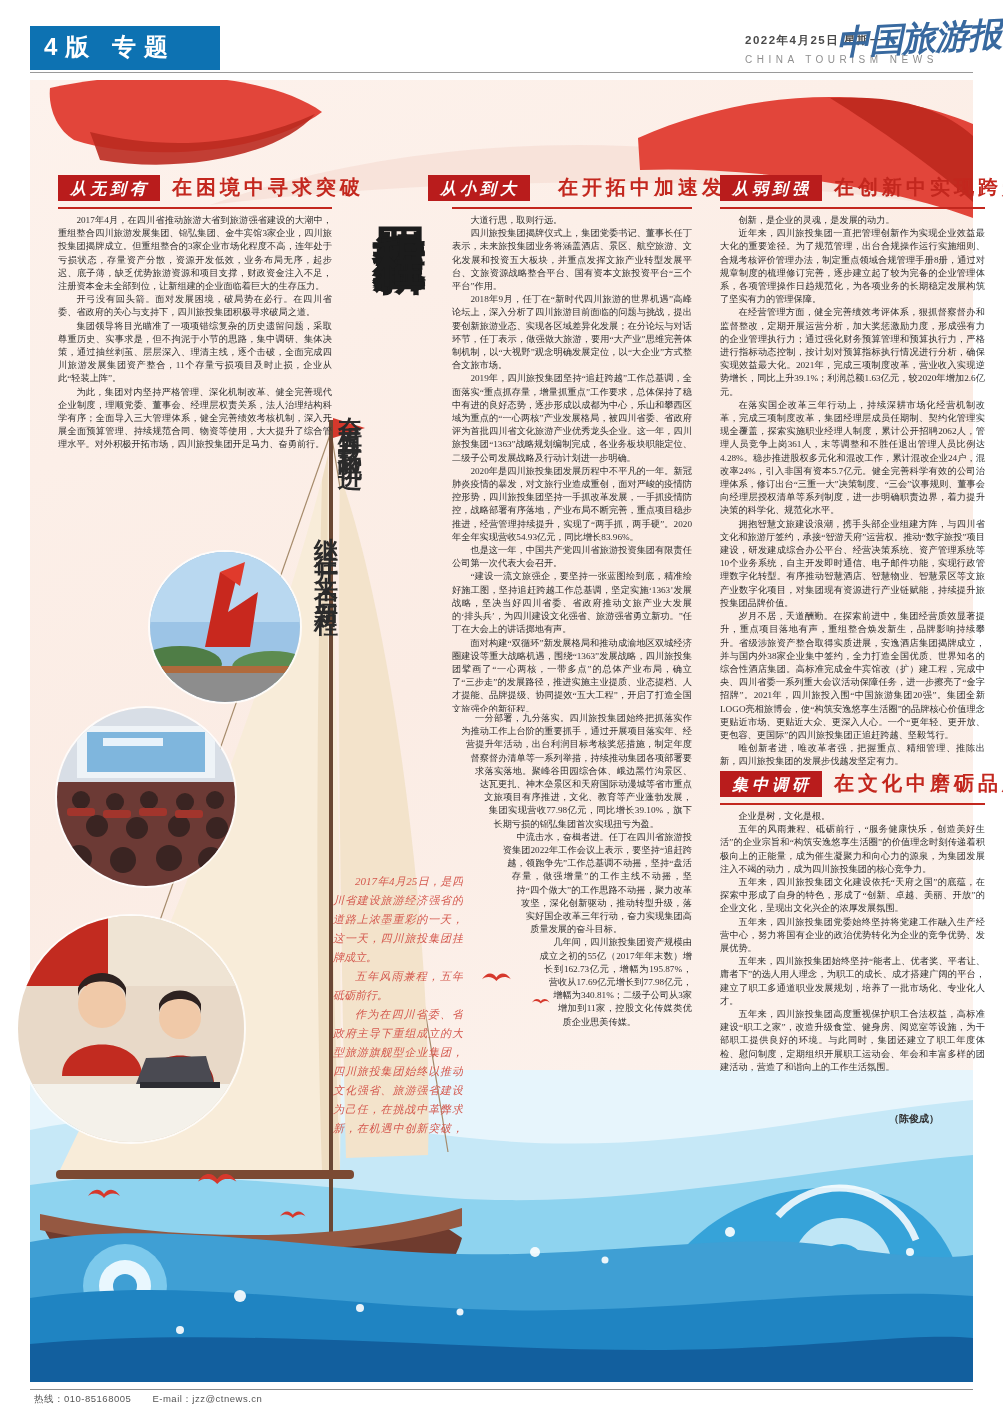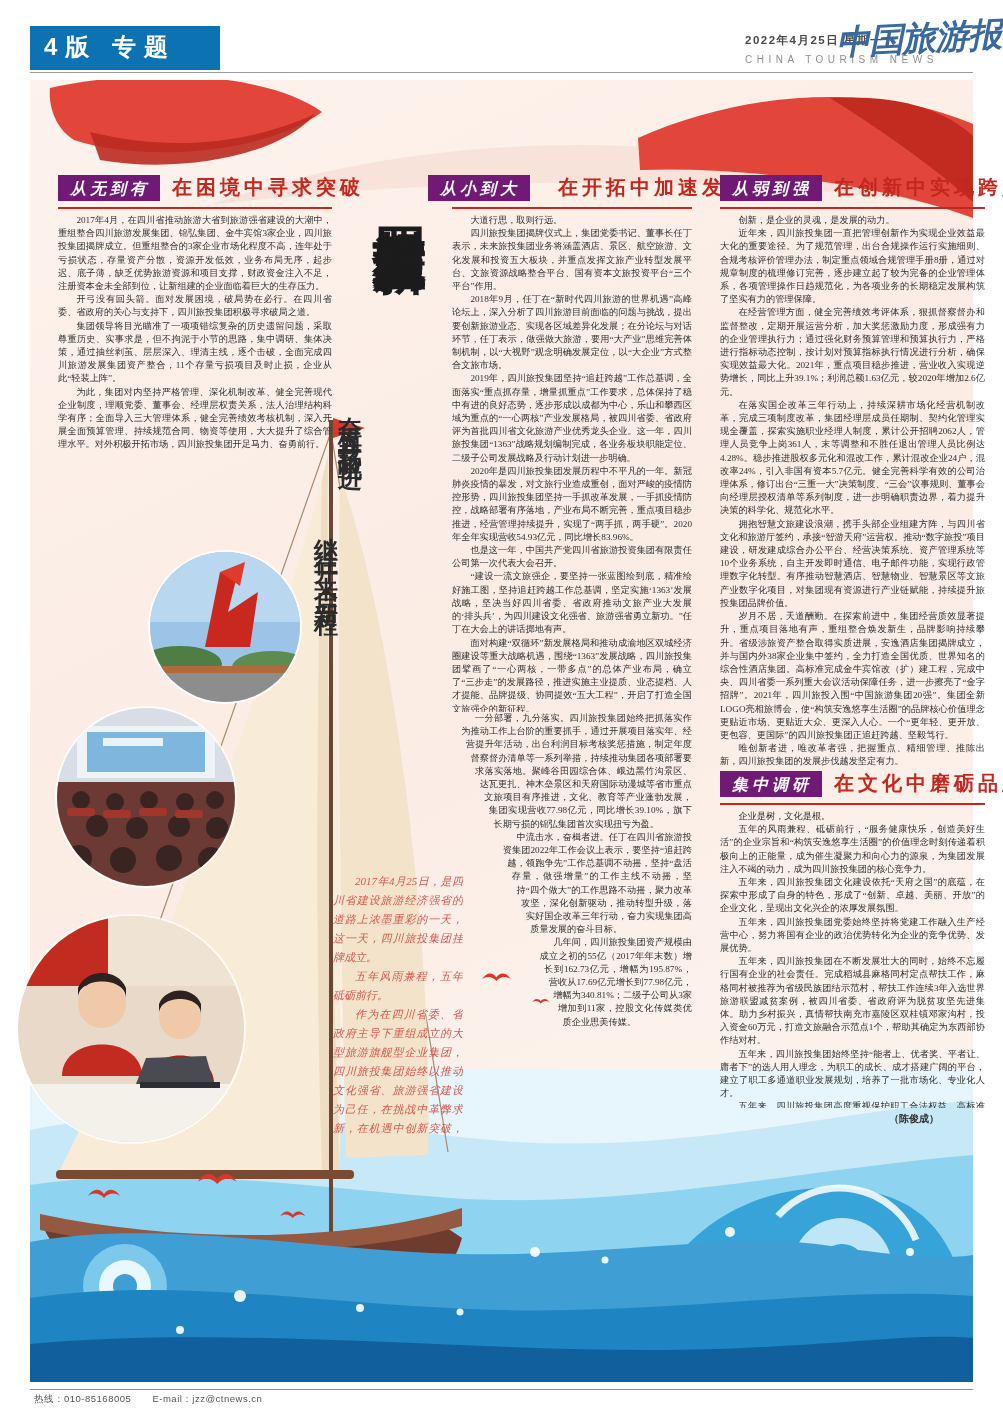--- a/index.html
+++ b/index.html
@@ -19,21 +19,21 @@
               font-size:34px; font-weight:bold; font-style:italic; transform:rotate(-3deg);
               letter-spacing:-1px; white-space:nowrap; }
 
   
   .paper { position:absolute; left:30px; top:80px; width:943px; height:1302px;
            background:linear-gradient(155deg,#fdf2ec 0%,#fbece4 45%,#fdf6f2 100%); }
   .decor { position:absolute; left:30px; top:80px; width:943px; height:1302px; pointer-events:none; }
 
   
   .sec { position:absolute; display:flex; align-items:center; }
-  .tag { background:#701a75; color:#fff; font-size:16px; font-weight:bold; font-style:italic;
+  .tag { background:#b91c1c; color:#fff; font-size:16px; font-weight:bold; font-style:italic;
          letter-spacing:4px; padding:4px 10px 1px 12px; white-space:nowrap; }
   .sec-title { color:#c3271e; font-size:20px; font-weight:bold; letter-spacing:4px;
                margin-left:12px; white-space:nowrap; }
   .sec-rule { position:absolute; height:2px; background:#c3271e; }
 
   
   .col { position:absolute; overflow:hidden; text-align:justify; color:#2f2f2f;
          font-size:9.2px; line-height:13.2px; }
   .col p { text-indent:2em; }
   .wedge { float:left; width:150px; height:430px;
@@ -247,38 +247,37 @@
   </div>
 
   <div class="sec" style="left:720px;top:174px;">
     <span class="tag">从弱到强</span>
     <span class="sec-title">在创新中实现跨越</span>
   </div>
   <div class="sec-rule" style="left:720px;top:207px;width:265px;"></div>
   <div class="col" style="left:720px;top:214px;width:265px;height:552px;">
     <p>创新，是企业的灵魂，是发展的动力。</p>
     <p>近年来，四川旅投集团一直把管理创新作为实现企业效益最大化的重要途径。为了规范管理，出台合规操作运行实施细则、合规考核评价管理办法，制定重点领域合规管理手册8册，通过对规章制度的梳理修订完善，逐步建立起了较为完备的企业管理体系，各项管理操作日趋规范化，为各项业务的长期稳定发展构筑了坚实有力的管理保障。</p>
-    <p>在经营管理方面，健全完善绩效考评体系，狠抓督察督办和监督整改，定期开展运营分析，加大奖惩激励力度，形成强有力的企业管理执行力；通过强化财务预算管理和预算执行力，严格进行指标动态控制，按计划对预算指标执行情况进行分析，确保实现效益最大化。2021年，重点项目稳步推进，营业收入实现逆势增长，同比上升39.1%；利润总额1.63亿元，较2020年增加2.6亿元。</p>
+    <p>在经营管理方面，健全完善绩效考评体系，狠抓督察督办和监督整改，定期开展运营分析，加大奖惩激励力度，形成强有力的企业管理执行力；通过强化财务预算管理和预算执行力，严格进行指标动态控制，按计划对预算指标执行情况进行分析，确保实现效益最大化。2021年，完成三项制度改革，营业收入实现逆势增长，同比上升39.1%；利润总额1.63亿元，较2020年增加2.6亿元。</p>
     <p>在落实国企改革三年行动上，持续深耕市场化经营机制改革，完成三项制度改革，集团经理层成员任期制、契约化管理实现全覆盖，探索实施职业经理人制度，累计公开招聘2062人，管理人员竞争上岗361人，末等调整和不胜任退出管理人员比例达4.28%。稳步推进股权多元化和混改工作，累计混改企业24户，混改率24%，引入非国有资本5.7亿元。健全完善科学有效的公司治理体系，修订出台“三重一大”决策制度、“三会”议事规则、董事会向经理层授权清单等系列制度，进一步明确职责边界，着力提升决策的科学化、规范化水平。</p>
     <p>拥抱智慧文旅建设浪潮，携手头部企业组建方阵，与四川省文化和旅游厅签约，承接“智游天府”运营权。推动“数字旅投”项目建设，研发建成综合办公平台、经营决策系统、资产管理系统等10个业务系统，自主开发即时通信、电子邮件功能，实现行政管理数字化转型。有序推动智慧酒店、智慧物业、智慧景区等文旅产业数字化项目，对集团现有资源进行产业链赋能，持续提升旅投集团品牌价值。</p>
     <p>岁月不居，天道酬勤。在探索前进中，集团经营质效显著提升，重点项目落地有声，重组整合焕发新生，品牌影响持续攀升。省级涉旅资产整合取得实质进展，安逸酒店集团揭牌成立，并与国内外38家企业集中签约，全力打造全国优质、世界知名的综合性酒店集团。高标准完成金牛宾馆改（扩）建工程，完成中央、四川省委一系列重大会议活动保障任务，进一步擦亮了“金字招牌”。2021年，四川旅投入围“中国旅游集团20强”。集团全新LOGO亮相旅博会，使“构筑安逸悠享生活圈”的品牌核心价值理念更贴近市场、更贴近大众、更深入人心。一个“更年轻、更开放、更包容、更国际”的四川旅投集团正追赶跨越、坚毅笃行。</p>
     <p>唯创新者进，唯改革者强，把握重点、精细管理、推陈出新，四川旅投集团的发展步伐越发坚定有力。</p>
   </div>
 
   <div class="sec" style="left:720px;top:770px;">
     <span class="tag">集中调研</span>
     <span class="sec-title">在文化中磨砺品牌</span>
   </div>
   <div class="sec-rule" style="left:720px;top:803px;width:265px;"></div>
   <div class="col" style="left:720px;top:810px;width:265px;height:298px;">
     <p>企业是树，文化是根。</p>
     <p>五年的风雨兼程、砥砺前行，“服务健康快乐，创造美好生活”的企业宗旨和“构筑安逸悠享生活圈”的价值理念时刻传递着积极向上的正能量，成为催生凝聚力和向心力的源泉，为集团发展注入不竭的动力，成为四川旅投集团的核心竞争力。</p>
     <p>五年来，四川旅投集团文化建设依托“天府之国”的底蕴，在探索中形成了自身的特色，形成了“创新、卓越、美丽、开放”的企业文化，呈现出文化兴企的浓厚发展氛围。</p>
     <p>五年来，四川旅投集团党委始终坚持将党建工作融入生产经营中心，努力将国有企业的政治优势转化为企业的竞争优势、发展优势。</p>
-    <p>五年来，四川旅投集团在不断发展壮大的同时，始终不忘履行国有企业的社会责任。完成稻城县麻格同村定点帮扶工作，麻格同村被推荐为省级民族团结示范村，帮扶工作连续3年入选世界旅游联盟减贫案例，被四川省委、省政府评为脱贫攻坚先进集体。助力乡村振兴，真情帮扶南充市嘉陵区双桂镇邓家沟村，投入资金60万元，打造文旅融合示范点1个，帮助其确定为东西部协作结对村。</p>
     <p>五年来，四川旅投集团始终坚持“能者上、优者奖、平者让、庸者下”的选人用人理念，为职工的成长、成才搭建广阔的平台，建立了职工多通道职业发展规划，培养了一批市场化、专业化人才。</p>
     <p>五年来，四川旅投集团高度重视保护职工合法权益，高标准建设“职工之家”，改造升级食堂、健身房、阅览室等设施，为干部职工提供良好的环境。与此同时，集团还建立了职工年度体检、慰问制度，定期组织开展职工运动会、年会和丰富多样的团建活动，营造了和谐向上的工作生活氛围。</p>
 
   </div>
   <div class="byline">（陈俊成）</div>
 
   <div class="ftr-rule"></div>
   <div class="footer">
     <span>热线：010-85168005</span>
     <span>E-mail：jzz@ctnews.cn</span>

